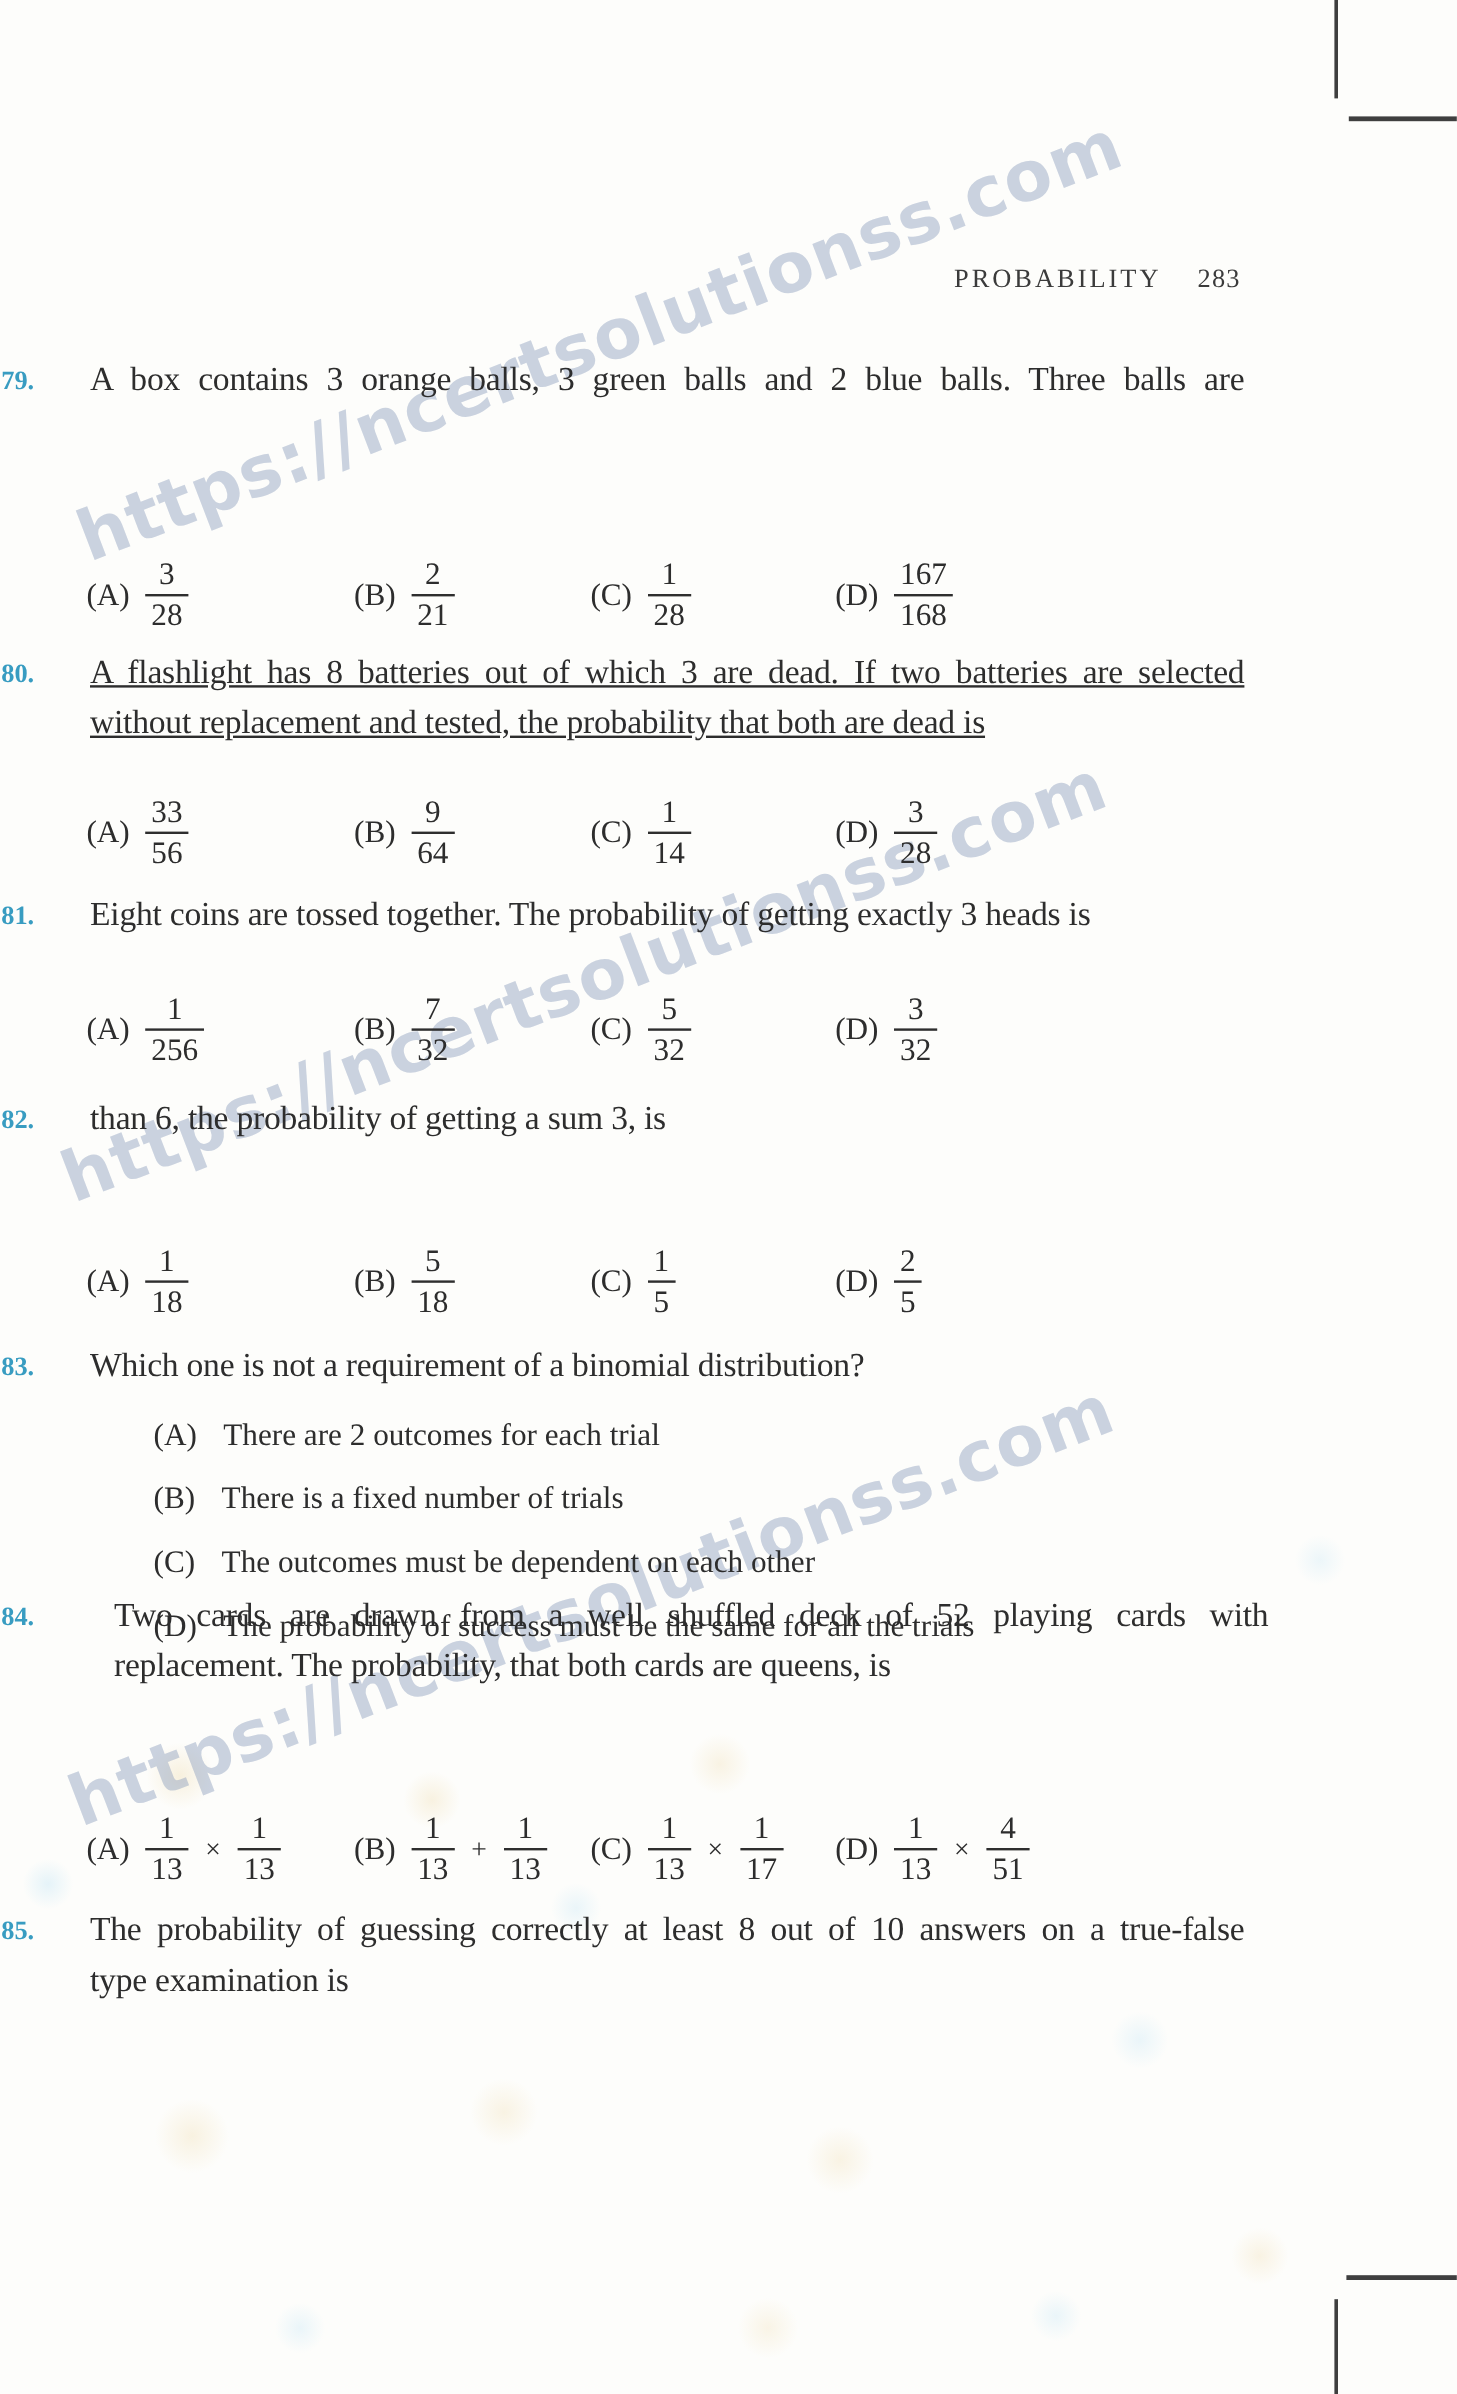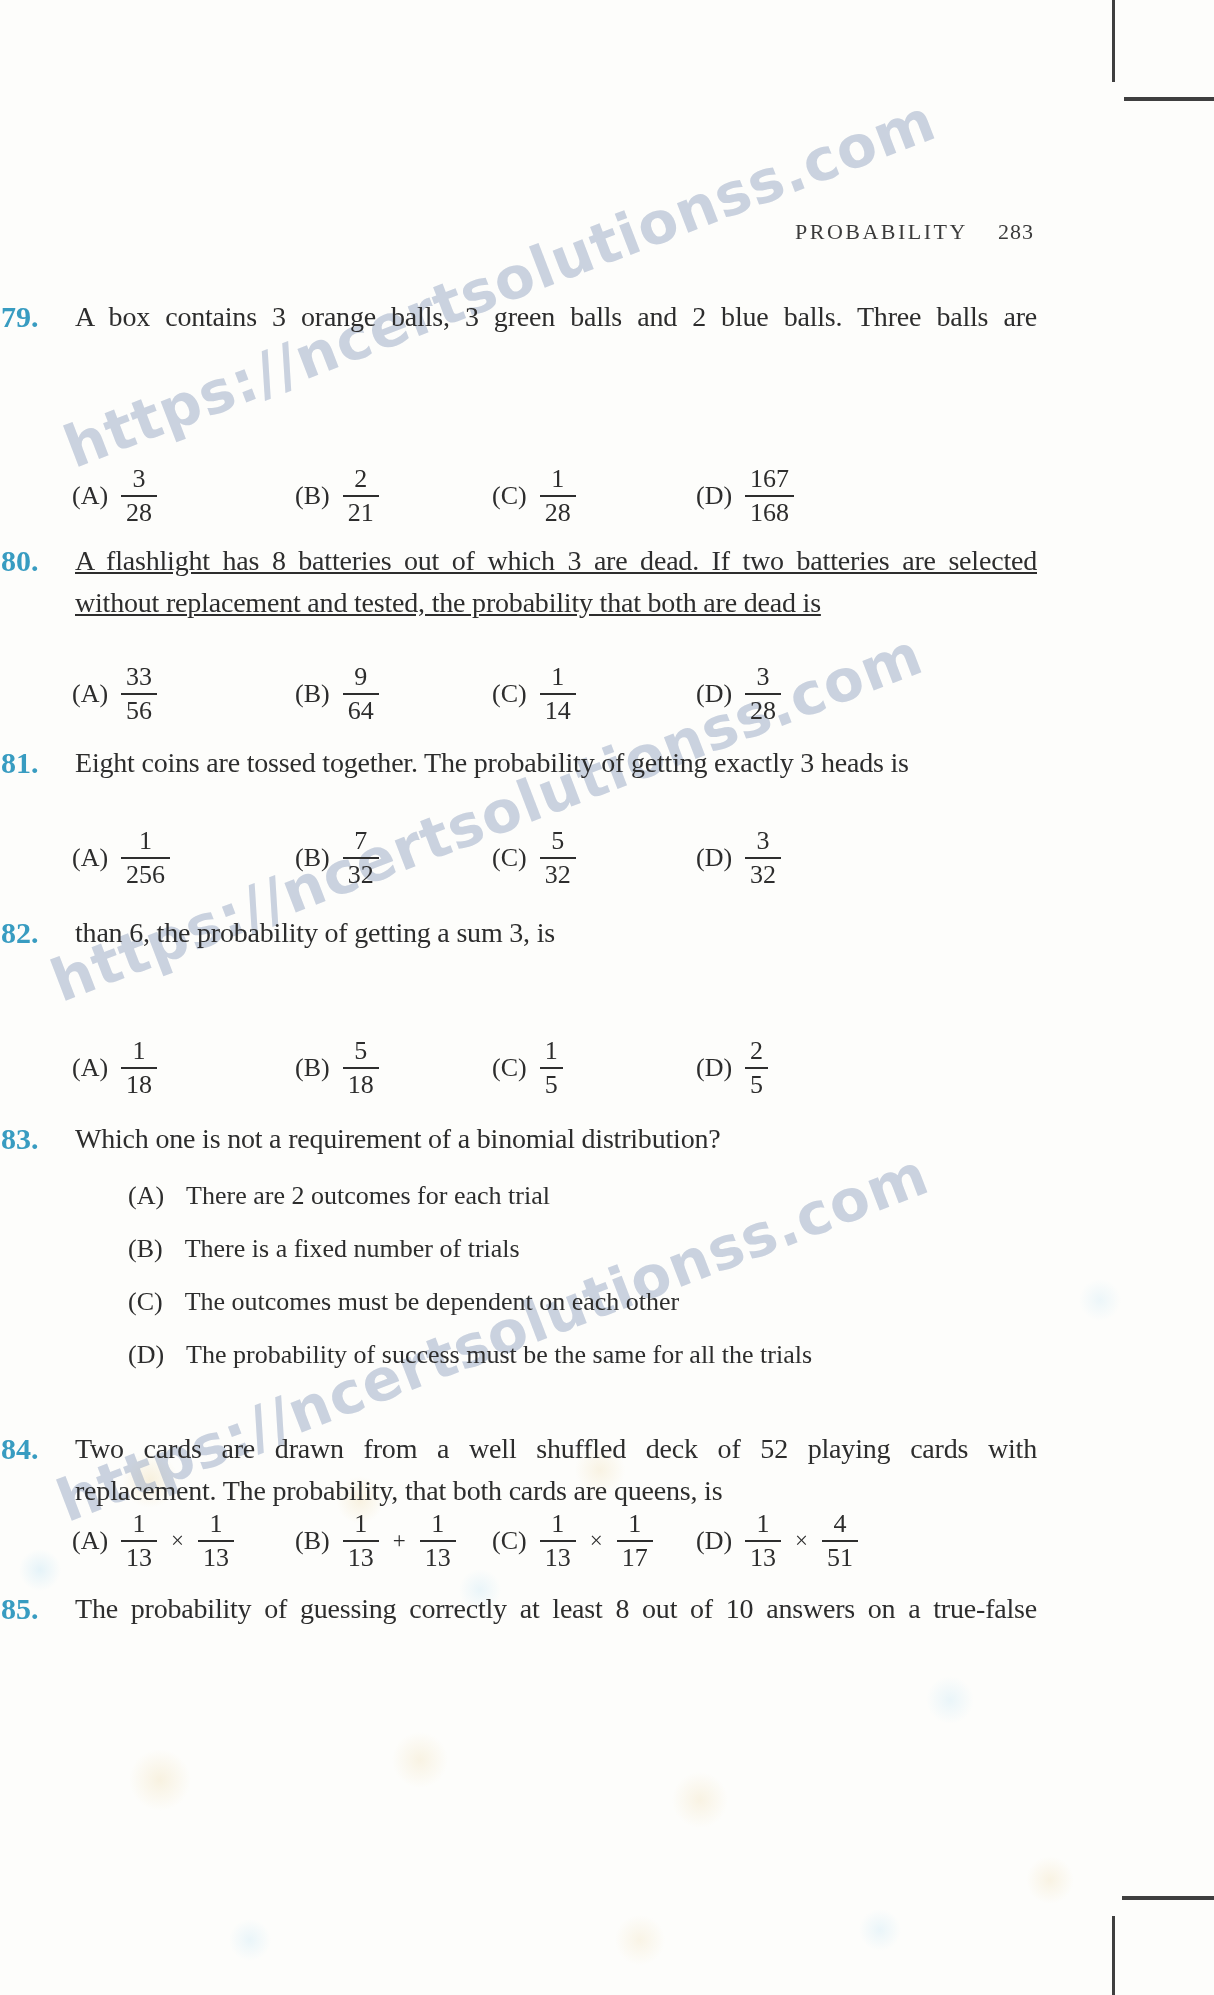--- a/index.html
+++ b/index.html
@@ -43,21 +43,21 @@
   #page-header .pagenum{letter-spacing:1px;}
   .crop{position:absolute;background:#3f3f3f;z-index:2;}
   #crop-tr-v{left:1112px;top:0;width:3px;height:82px;}
   #crop-tr-h{left:1124px;top:97px;width:90px;height:4px;}
   #crop-br-h{left:1122px;top:1896px;width:92px;height:4px;}
   #crop-br-v{left:1112px;top:1916px;width:3px;height:79px;}
 
   .question{position:absolute;left:0;width:1045px;z-index:2;}
   .qnum{
     position:absolute;left:1px;top:0;width:68px;
-    font-size:30px;font-weight:700;line-height:42px;color:#389cc1;
+    font-size:22px;font-weight:700;line-height:42px;color:#389cc1;
   }
   .qline{
     margin-left:75px;width:962px;
     font-size:28px;line-height:42px;letter-spacing:-0.2px;
   }
   .qline.just{text-align:justify;text-align-last:justify;}
 
   .optrow{position:absolute;left:0;height:92px;width:1045px;z-index:2;}
   .opt{position:absolute;top:0;height:92px;display:flex;align-items:center;gap:13px;}
   .opt-label{font-size:26px;}
@@ -241,21 +241,21 @@
       </div>
       <div class="txtopt" style="top: 106px;">
         <span class="opt-label">(C)</span>
         <span class="opt-text">The outcomes must be dependent on each other</span>
       </div>
       <div class="txtopt" style="top: 159px;">
         <span class="opt-label">(D)</span>
         <span class="opt-text">The probability of success must be the same for all the trials</span>
       </div>
     </div>
-    <div class="question" style="top: 1428px;">
+    <div class="question" style="top: 1326px; padding-left: 20px;">
       <span class="qnum">84.</span>
       <div class="qline just">Two cards are drawn from a well shuffled deck of 52 playing cards with</div>
       <div class="qline">replacement. The probability, that both cards are queens, is</div>
     </div>
     <div class="optrow" style="top: 1495px;">
       <div class="opt" style="left: 72px;">
         <span class="opt-label">(A)</span>
         <span class="frac">
           <span class="num">1</span>
           <span class="den">13</span>
@@ -299,14 +299,15 @@
         <span class="op">×</span>
         <span class="frac">
           <span class="num">4</span>
           <span class="den">51</span>
         </span>
       </div>
     </div>
     <div class="question" style="top: 1588px;">
       <span class="qnum">85.</span>
       <div class="qline just">The probability of guessing correctly at least 8 out of 10 answers on a true-false</div>
+      <div class="qline">type examination is</div>
     </div>
   </div>
 
 </body></html>

